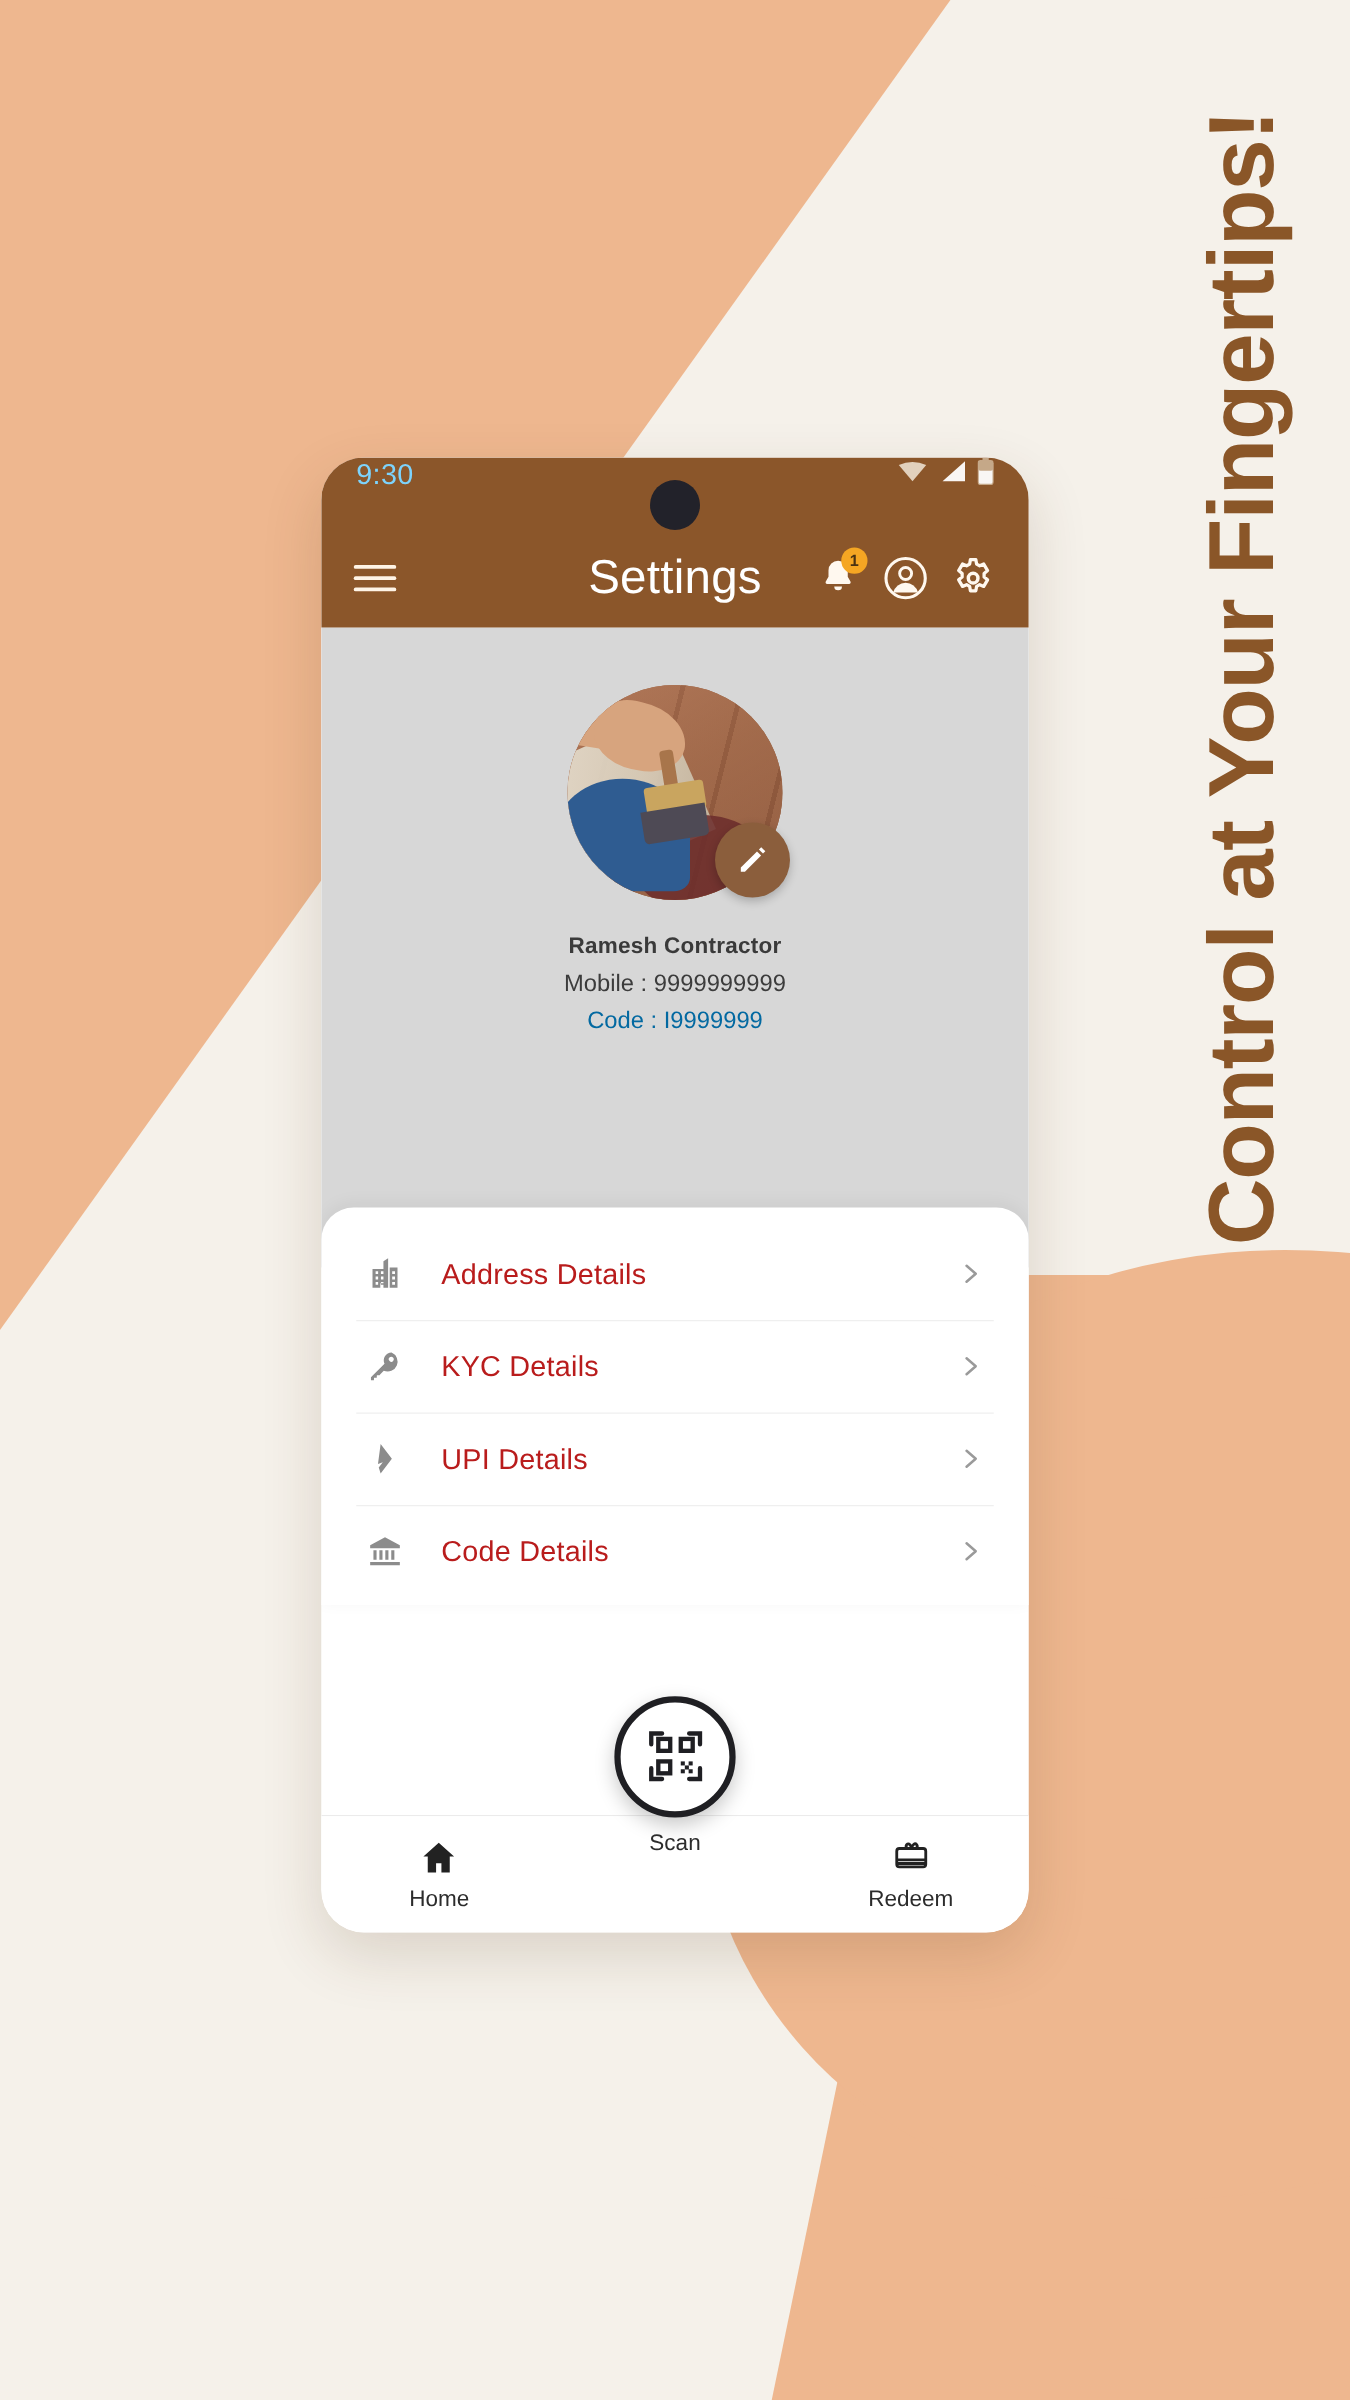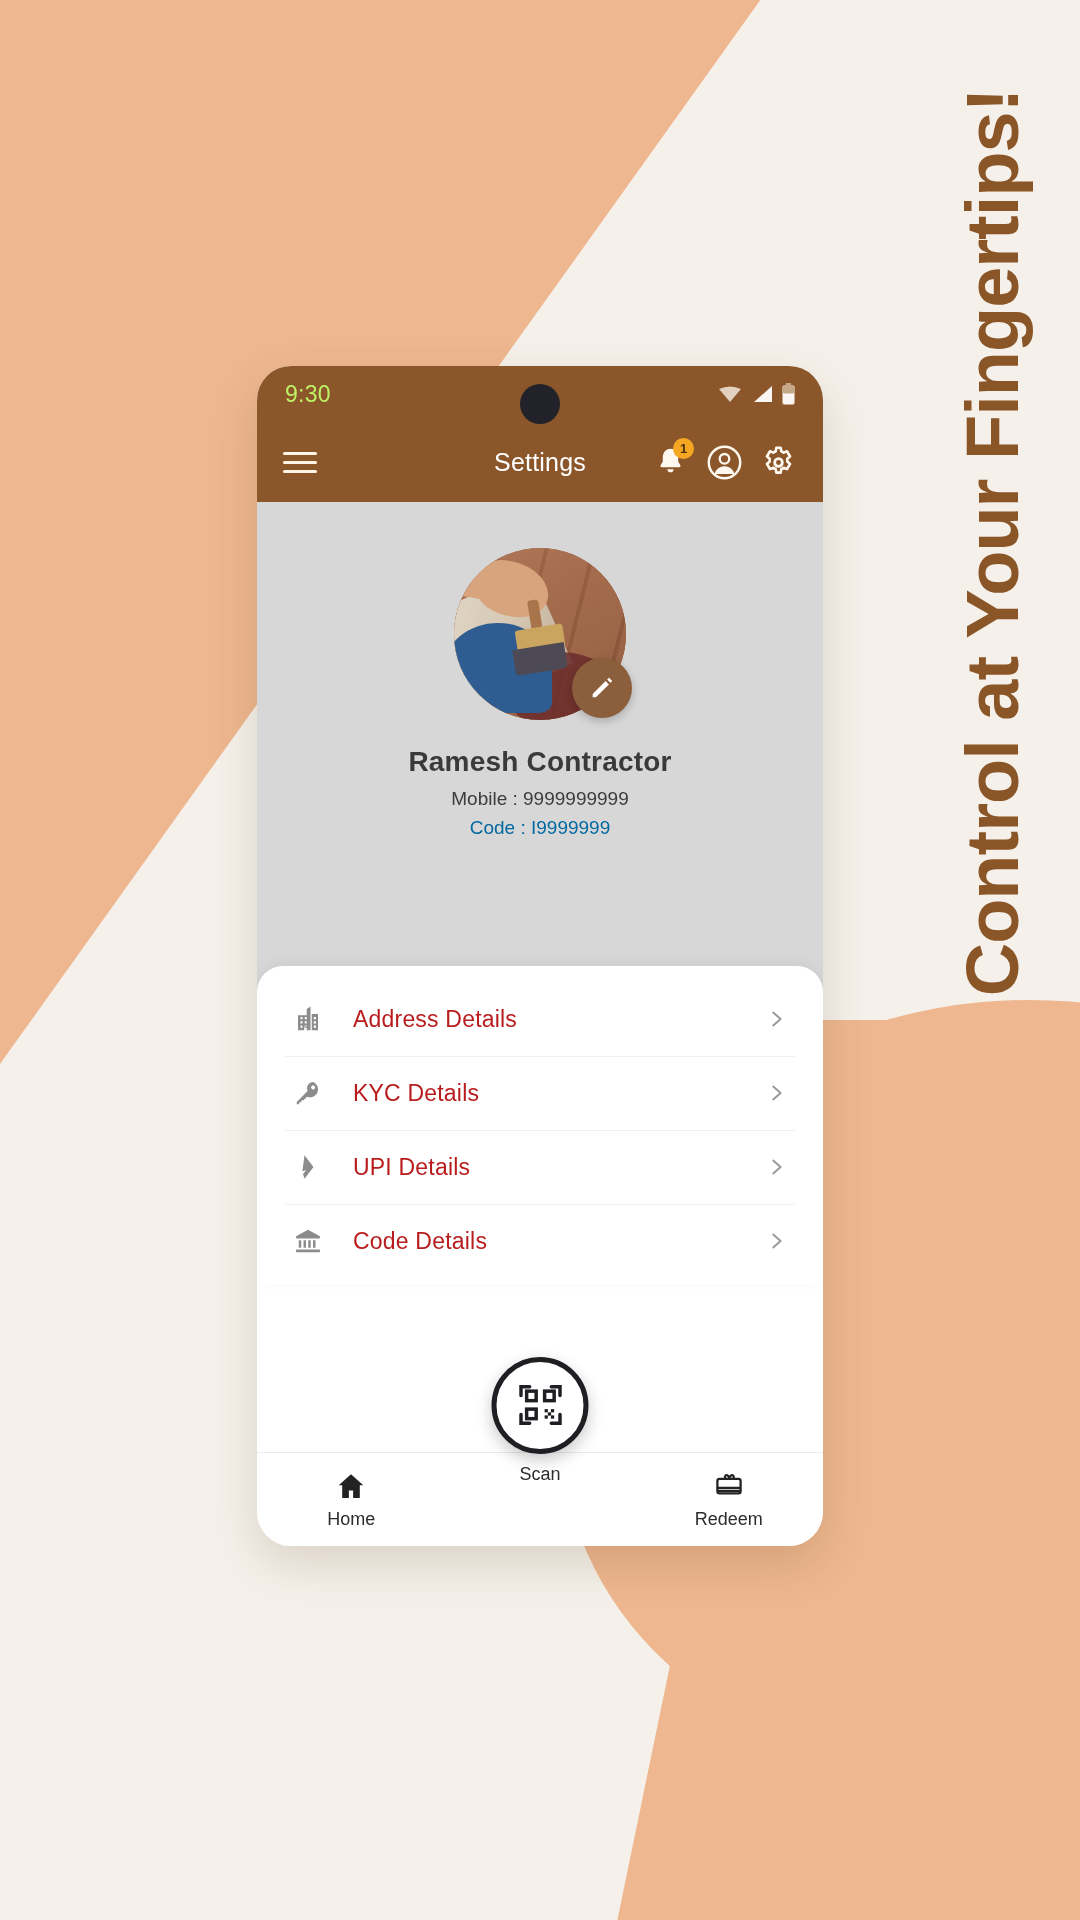--- a/index.html
+++ b/index.html
@@ -56,42 +56,42 @@
     width:566px; height:1180px;
     background:#FFFFFF;
     border-radius:34px;
     overflow:hidden;
     box-shadow:0 18px 48px rgba(80,50,20,0.16);
   }
 
   
   .appbar { background:#8B562A; height:136px; position:relative; }
   .statusbar {
-    height:56px; display:flex; align-items:center;
-    padding:0 28px; color:#bef264; position:relative;
+    height:56px; display:flex; align-items:flex-start;
+    padding:0 28px; color:#7dd3fc; position:relative;
   }
   .status-time { font-size:23px; font-weight:500; letter-spacing:.3px; }
   .camera-dot {
     position:absolute; left:50%; top:18px; transform:translateX(-50%);
     width:40px; height:40px; border-radius:50%;
     background:#22222A;
   }
   .status-icons {
     margin-left:auto; display:flex; align-items:center; gap:9px;
     opacity:.95;
   }
   .topbar {
     height:80px; display:flex; align-items:center;
     padding:0 26px; position:relative;
   }
   .hamburger { width:34px; display:flex; flex-direction:column; gap:6px; cursor:pointer; }
   .hamburger span { display:block; height:3px; background:#FFF4E6; border-radius:2px; }
   .appbar-title {
     position:absolute; left:0; right:0; text-align:center;
-    color:#FFFFFF; font-size:25px; font-weight:500; letter-spacing:.2px;
+    color:#FFFFFF; font-size:38px; font-weight:500; letter-spacing:.2px;
     pointer-events:none;
   }
   .appbar-actions { margin-left:auto; display:flex; align-items:center; gap:17px; position:relative; z-index:2; }
   .act-icon { width:37px; height:37px; position:relative; cursor:pointer; }
   .bell-badge {
     position:absolute; right:-5px; top:-6px;
     min-width:21px; height:21px; padding:0 4px;
     border-radius:11px; background:#F5A623; color:#4A3212;
     font-size:13px; font-weight:700;
     display:flex; align-items:center; justify-content:center;
@@ -160,21 +160,21 @@
   }
   .edit-fab {
     position:absolute; right:-6px; bottom:2px;
     width:60px; height:60px; border-radius:50%;
     background:#8B5E3C;
     display:flex; align-items:center; justify-content:center;
     box-shadow:0 3px 8px rgba(0,0,0,.22);
     cursor:pointer;
   }
   .pname {
-    margin-top:26px; font-size:28px; font-weight:600; color:#3A3A3A;
+    margin-top:26px; font-size:18px; font-weight:600; color:#3A3A3A;
     letter-spacing:.2px;
   }
   .pmeta { margin-top:10px; font-size:19px; color:#3C3C3C; font-weight:500; }
   .pmeta2 { margin-top:7px; font-size:19px; color:#0369a1; font-weight:500; }
 
   
   .list-card {
     background:#FFFFFF;
     border-radius:26px 26px 0 0;
     margin-top:-48px;

